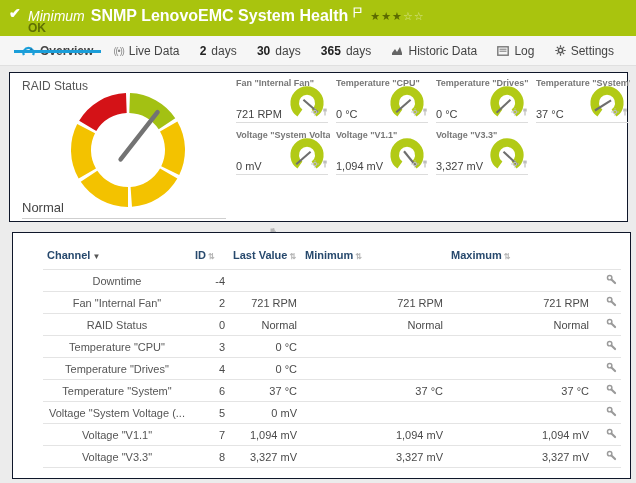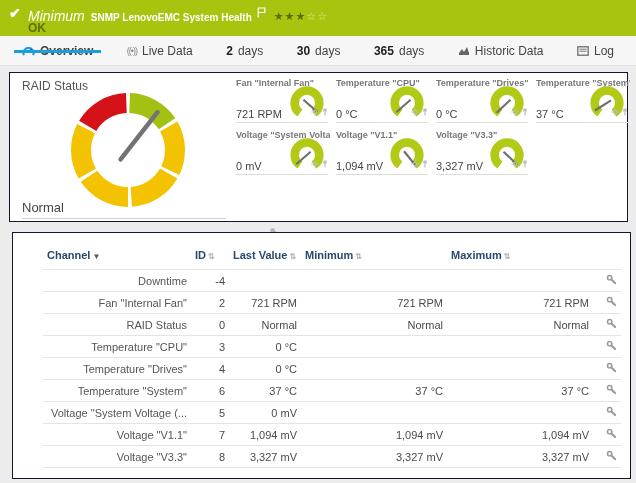--- a/index.html
+++ b/index.html
@@ -7,21 +7,21 @@
     width:636px;height:483px;overflow:hidden;position:relative;
     background:#ececec;
     font-family:"Liberation Sans",sans-serif;
     -webkit-font-smoothing:antialiased;
   }
   
   .sensor-bar{position:absolute;left:0;top:0;width:636px;height:36px;background:#a9c40e;color:#fff;}
   .sensor-check{position:absolute;left:9px;top:5px;font-size:14px;font-weight:bold;color:#fff;}
   .sensor-line1{position:absolute;left:28px;top:4px;white-space:nowrap;}
   .sensor-kind{font-style:italic;font-size:14px;margin-right:6px;}
-  .sensor-title{font-size:10px;font-weight:bold;}
+  .sensor-title{font-size:16px;font-weight:bold;}
   .flag-icon{display:inline-block;margin-left:5px;vertical-align:3px;}
   .stars{margin-left:8px;font-size:11px;letter-spacing:1px;vertical-align:1px;}
   .stars .f{color:#5c6b00;}
   .stars .e{color:#d7e48b;}
   .sensor-status{position:absolute;left:28px;top:21px;font-size:12px;font-weight:bold;color:#5f6f04;}
   
   .tabbar{
     position:absolute;left:0;top:36px;width:636px;height:30px;background:#f6f6f6;
     border-bottom:1px solid #e0e0e0;display:flex;align-items:stretch;
     padding:12px 14px;box-sizing:border-box;justify-content:space-between;
@@ -61,21 +61,21 @@
   #panel-table .inner{padding:14px 24px 0 30px;}
   .chan-table th{
     color:#27496d;font-size:11px;font-weight:bold;text-align:left;
     padding:2px 4px 8px 4px;vertical-align:top;cursor:pointer;
   }
   .chan-table th.c-channel{text-align:left;}
   .chan-table th.c-last{white-space:normal;}
   .sort{color:#b5b5b5;font-size:8px;margin-left:2px;}
   .sort-active{color:#555;font-size:8px;margin-left:2px;}
   .chan-table td{border-top:1px solid #e4e4e4;padding:4px 4px;text-align:right;white-space:nowrap;overflow:hidden;}
-  .chan-table td.c-channel{text-align:right;color:#555;}
+  .chan-table td.c-channel{text-align:center;color:#555;}
   .chan-table td.c-id{text-align:right;}
   .chan-table tr:last-child td{border-bottom:1px solid #e4e4e4;}
   .c-channel{width:148px;}
   .c-id{width:38px;}
   .c-last{width:72px;}
   .c-min{width:146px;}
   .c-max{width:146px;}
   .c-set{width:28px;}
   td.c-set{cursor:pointer;}
 </style>
@@ -128,20 +128,29 @@
   </div>
   <div class="tab">
     <span class="ticon">
       <svg width="12" height="10" viewBox="0 0 12 10">
           <rect x="0.8" y="0.8" width="10.4" height="8.4" fill="none" stroke="#777" stroke-width="1.4"></rect>
           <line x1="2.5" y1="3.2" x2="9.5" y2="3.2" stroke="#777" stroke-width="1"></line>
           <line x1="2.5" y1="5.2" x2="9.5" y2="5.2" stroke="#777" stroke-width="1"></line>
         </svg>
     </span>
     <span>Log</span>
+  </div>
+  <div class="tab">
+    <span class="ticon">
+      <svg width="11" height="11" viewBox="0 0 11 11">
+          <circle cx="5.5" cy="5.5" r="2.2" fill="none" stroke="#555" stroke-width="1.5"></circle>
+          <path d="M5.5 0.3v2M5.5 8.7v2M0.3 5.5h2M8.7 5.5h2M1.8 1.8l1.4 1.4M7.8 7.8l1.4 1.4M9.2 1.8L7.8 3.2M3.2 7.8L1.8 9.2" stroke="#555" stroke-width="1.2"></path>
+        </svg>
+    </span>
+    <span>Settings</span>
   </div>
 </div>
 
 <div class="panel" id="panel-gauges">
 
   <div class="big-tile">
     <div class="tile-label">RAID Status</div>
     <svg width="124" height="124" viewBox="0 0 124 124">
         <path d="M13.141463859979595 32.64282973012691A57 57 0 0 1 60.01072868795745 5.03472285991154L60.70871862200747 25.022539400293454A37 37 0 0 0 30.284809874021843 42.943591228327996Z" fill="#d41217"></path>
         <path d="M12.63655198428701 90.50000000000003A57 57 0 0 1 11.21262812126303 36.12254151484584L29.032758605030388 45.20235150963677A37 37 0 0 0 29.95706005997578 80.50000000000001Z" fill="#f3c200"></path>

